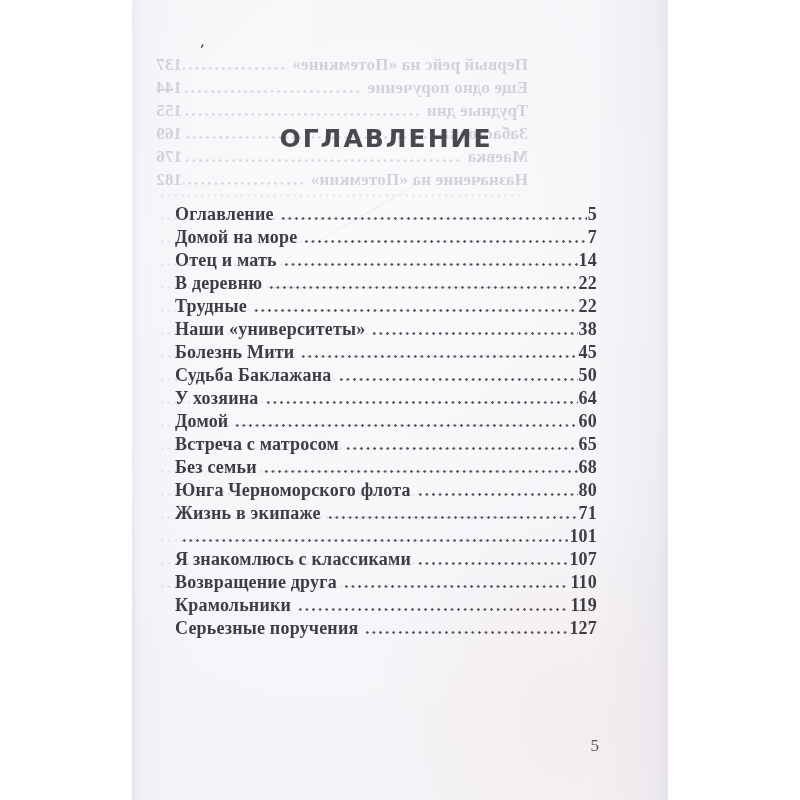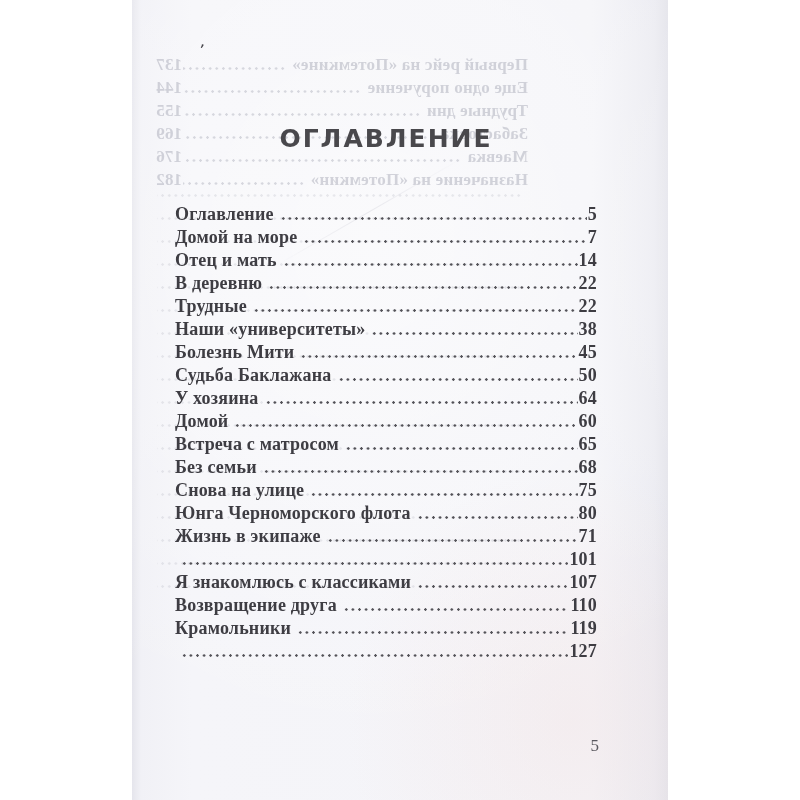--- a/index.html
+++ b/index.html
@@ -209,25 +209,20 @@
       <span>Встреча с матросом</span>
       <span class="leader"></span>
       <span class="num">65</span>
     </div>
     <div class="row">
       <span>Без семьи</span>
       <span class="leader"></span>
       <span class="num">68</span>
     </div>
     <div class="row">
-      <span>Снова на улице</span>
-      <span class="leader"></span>
-      <span class="num">75</span>
-    </div>
-    <div class="row">
       <span>Юнга Черноморского флота</span>
       <span class="leader"></span>
       <span class="num">80</span>
     </div>
     <div class="row">
       <span>Жизнь в экипаже</span>
       <span class="leader"></span>
       <span class="num">71</span>
     </div>
     <div class="row">
@@ -243,18 +238,19 @@
       <span>Возвращение друга</span>
       <span class="leader"></span>
       <span class="num">110</span>
     </div>
     <div class="row">
       <span>Крамольники</span>
       <span class="leader"></span>
       <span class="num">119</span>
     </div>
     <div class="row">
+      <span>Серьезные поручения</span>
       <span class="leader"></span>
       <span class="num">127</span>
     </div>
   </div>
 
 <div class="folio">5</div>
 
 </body></html>

